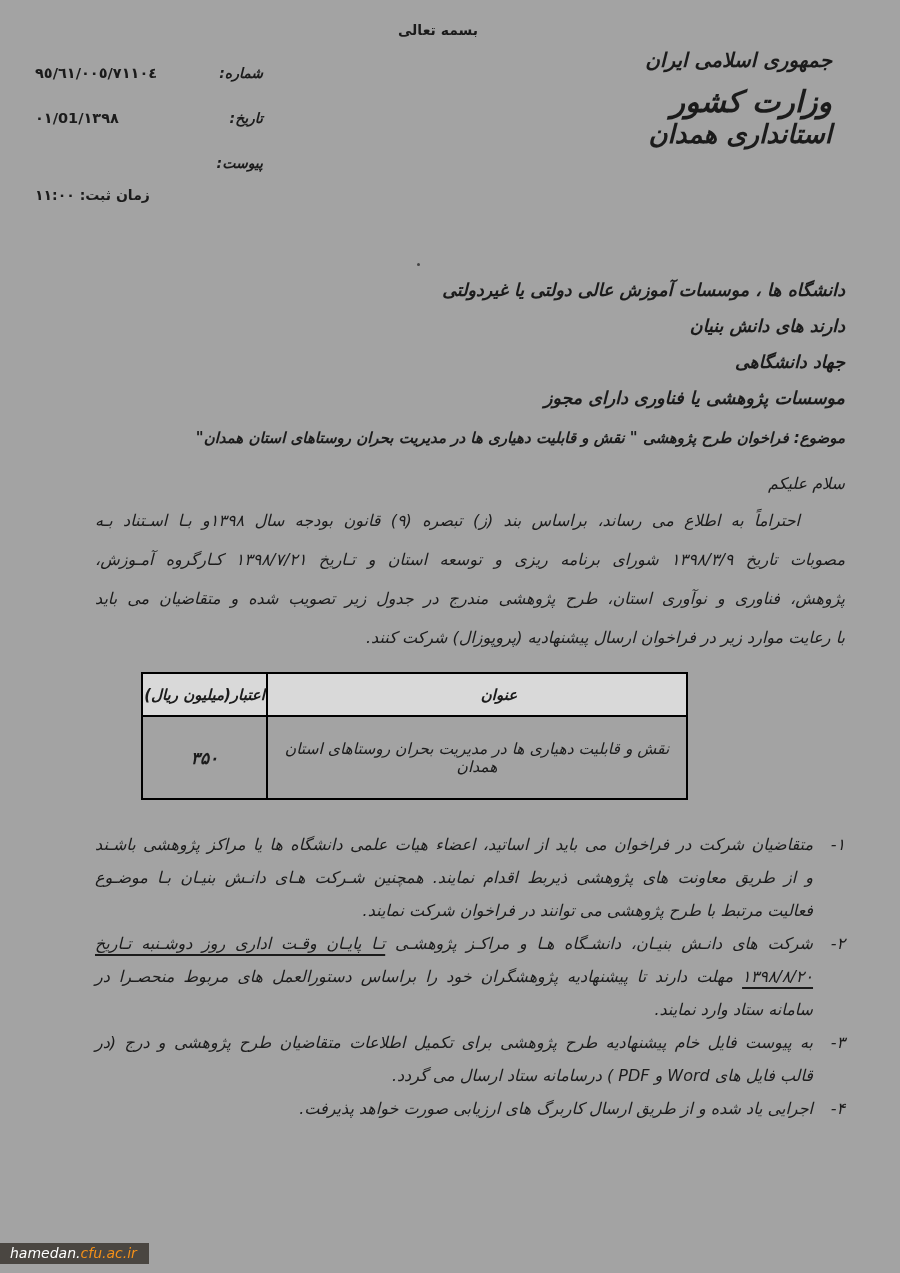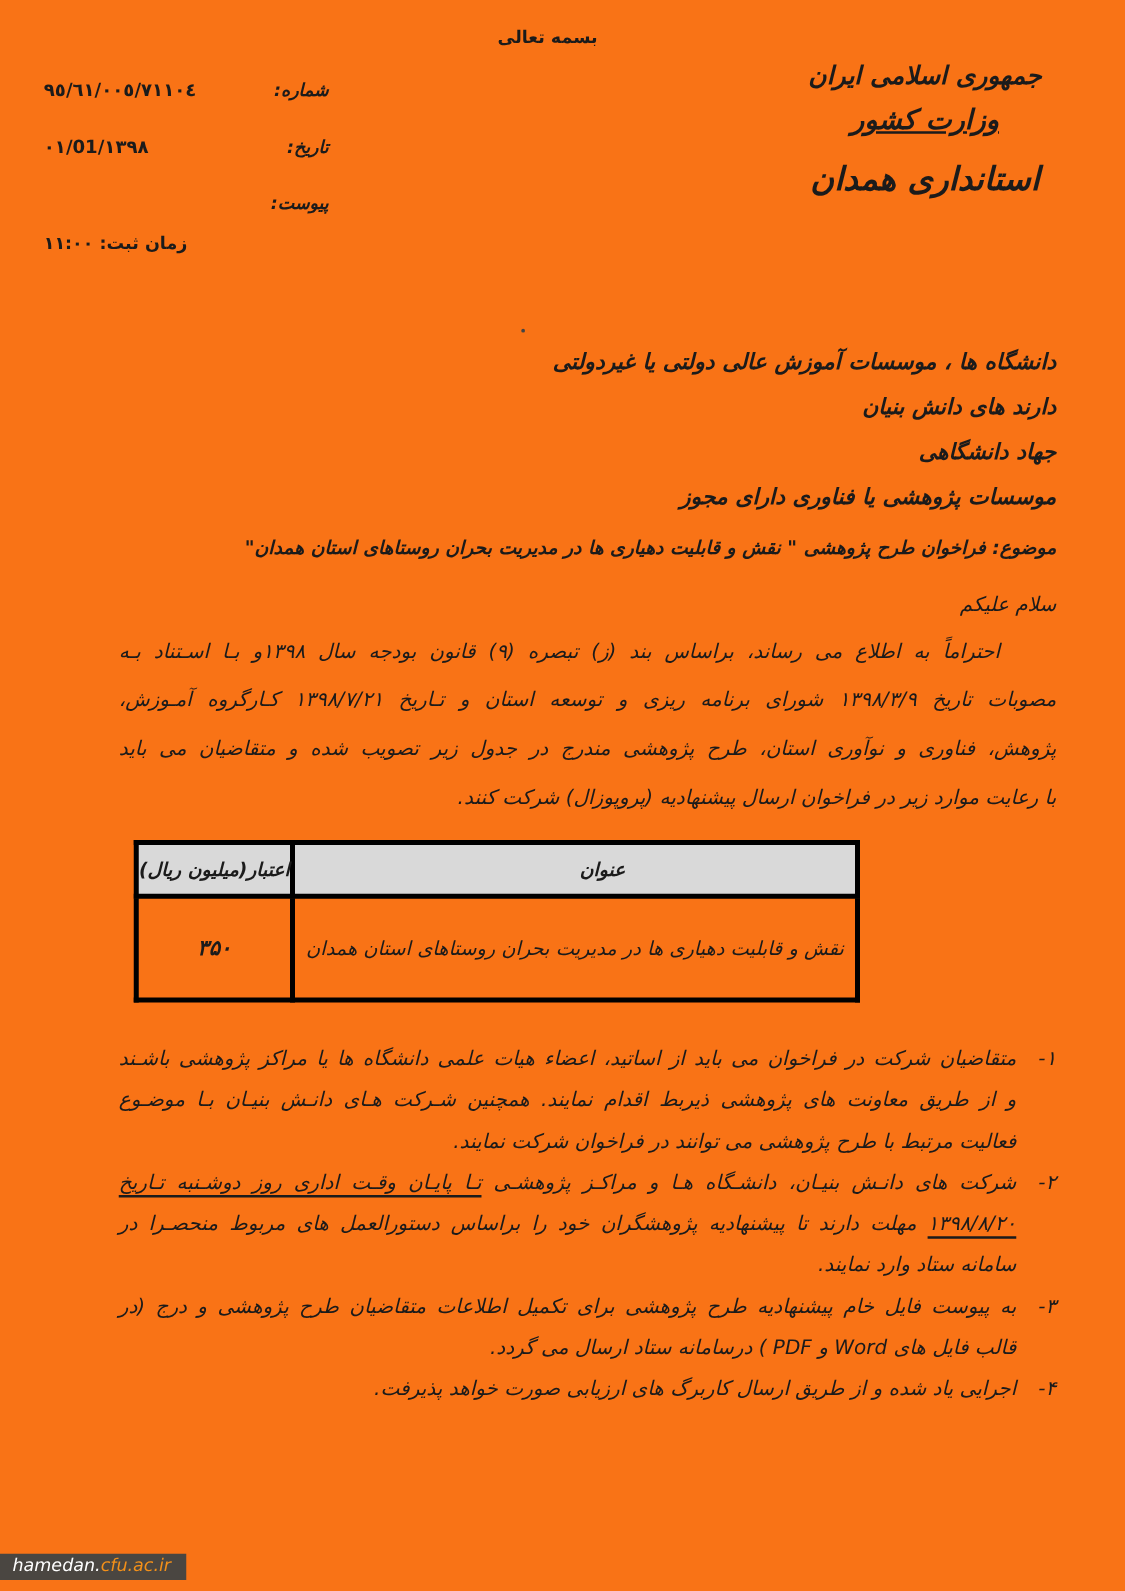--- a/index.html
+++ b/index.html
@@ -1,32 +1,32 @@
 <!DOCTYPE html>
 <html lang="fa" style="--badge-bg: #4a4641; --badge-accent: #f39019; --table-header-bg: #d9d9d9;"><head>
 <meta charset="utf-8">
 <style>
   * { margin:0; padding:0; box-sizing:border-box; }
   body { background:#fff; font-family:"DejaVu Sans", sans-serif; }
   .page {
     position:relative; width:900px; height:1273px; margin:0 auto;
-    background:#f97316; color:#1b1b1b; overflow:hidden;
+    background:#a3a3a3; color:#1b1b1b; overflow:hidden;
   }
 
   
   .bismillah {
     position:absolute; top:22px; left:0; width:876px; text-align:center;
     font-size:14px; font-weight:bold; direction:rtl;
   }
   .org-block {
-    position:absolute; top:48px; right:40px; width:240px;
-    text-align:center; direction:rtl;
+    position:absolute; top:48px; right:68px; width:240px;
+    direction:rtl;
   }
   .org-line1 { font-size:20px; margin-bottom:12px; }
-  .org-line2 { font-size:22px; margin-bottom:20px;text-decoration:underline; }
+  .org-line2 { font-size:30px; margin-bottom:0; }
   .org-line3 { font-size:26px; }
   .org-block > div { font-style:italic; font-weight:bold; }
 
   .meta-block { position:absolute; top:50px; left:35px; width:228px; direction:rtl; }
   .meta-row { display:flex; align-items:center; gap:10px; height:45px; }
   .meta-label { width:70px; font-style:italic; font-weight:bold; font-size:14px; text-align:right; white-space:nowrap; }
   .meta-value { flex:1; text-align:left; font-weight:bold; font-size:14.5px; direction:rtl; }
   .reg-time { margin-top:2px; font-weight:bold; font-size:14px; direction:rtl; text-align:left; }
   .reg-time .reg-value { display:inline-block; }
 
@@ -42,26 +42,26 @@
   .paragraph { margin-top:8px; font-size:16px; line-height:39px; }
   .jline { text-align:justify; text-align-last:justify; -moz-text-align-last:justify; }
   .lline { text-align:right; }
   .indent-first { padding-right:45px; }
 
   
   .doc-table {
     border-collapse:collapse; margin-top:15px; margin-right:157px;
     width:545px; table-layout:fixed;
   }
-  .doc-table th, .doc-table td { border:4px solid #000000; }
+  .doc-table th, .doc-table td { border:2px solid #000000; }
   .doc-table th {
     background:var(--table-header-bg, #d9d9d9);
     font-size:15px; font-weight:bold; height:43px; text-align:center;
   }
-  .col-title { width:452px;padding-left:44px; }
+  .col-title { width:420px;padding-left:44px; }
   .col-credit { width:125px; }
   .doc-table td { height:83px; text-align:center; vertical-align:middle; }
   .cell-title { font-size:15.5px; }
   .cell-credit { font-weight:bold; font-size:17px; }
 
   
   .items { margin-top:28px; font-size:16px; line-height:33px; }
   .item { display:flex; gap:6px; }
   .item-num { min-width:26px; text-align:right; white-space:nowrap; }
   .item-body { flex:1; }

